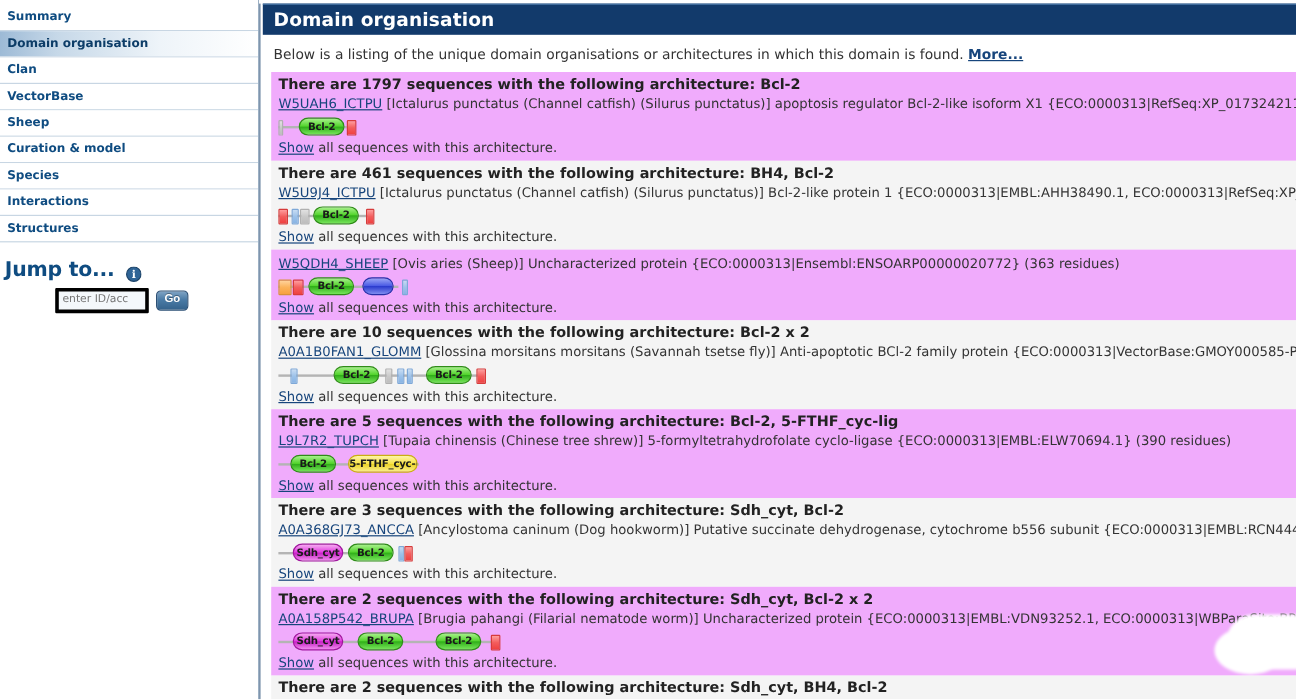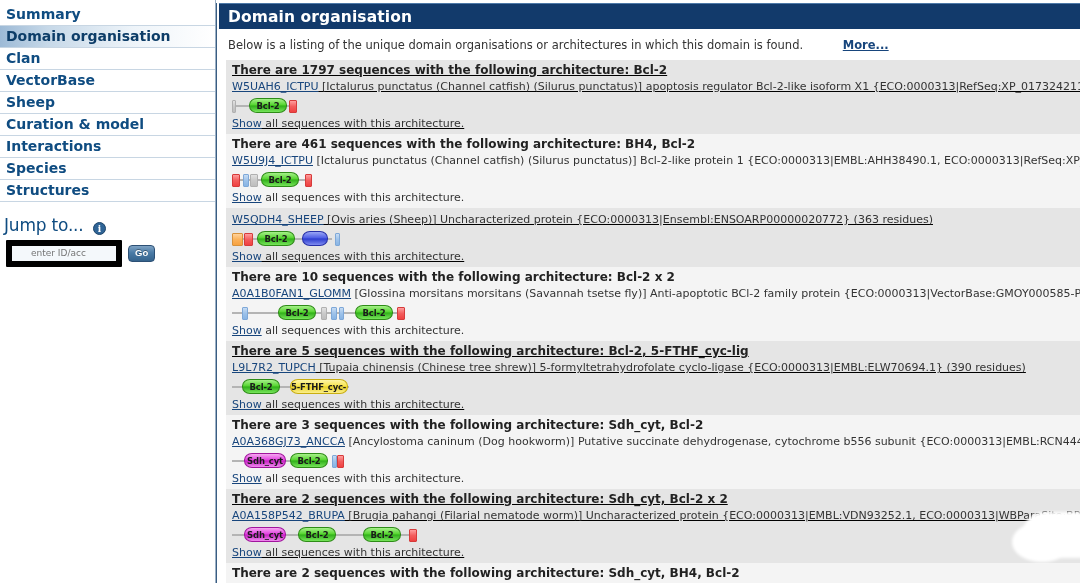--- a/index.html
+++ b/index.html
@@ -25,41 +25,41 @@
     border-right: 1px solid #9cb0c4;
     position: relative;
     padding-top: 4px;
     box-sizing: border-box;
   }
   .nav-item {
     display: block;
     height: 21px;
     line-height: 21px;
     padding-left: 6px;
-    font-size: 14px;
+    font-size: 10px;
     font-weight: bold;
     color: #0f4c81;
     border-bottom: 1px solid #c8d6e3;
     text-decoration: none;
     white-space: nowrap;
     letter-spacing: 0px;
     background: #ffffff;
   }
   .nav-item.selected {
     background: linear-gradient(to right, #9dbad6 0%, #c6d8e8 22%, #eef4f9 62%, #ffffff 100%);
     color: #0d3d68;
   }
 
   #jump-block {
     margin-top: 12px;
     padding-left: 4px;
   }
   #jump-title {
     font-size: 17px;
-    font-weight: normal;
+    font-weight: bold;
     color: #0f4c81;
     letter-spacing: -0.2px;
     display: inline-block;
     vertical-align: middle;
   }
   #jump-help-icon {
     display: inline-block;
     width: 13px; height: 13px;
     vertical-align: middle;
     margin-left: 4px;
@@ -72,25 +72,26 @@
     align-items: center;
     gap: 6px;
     padding-left: 2px;
   }
   #jump-input {
     width: 66px;
     height: 13px;
     font-size: 9px;
     font-family: "DejaVu Sans", "Liberation Sans", sans-serif;
     color: #4a6480;
-    border: 6px solid #000000;
+    border: 3px solid #000000;
     background: #f4f8fb;
-    padding: 1px 19px;
+    padding: 1px 3px;
     box-sizing: content-box;
     border-radius: 1px;
+    margin-left: 40px;
   }
   #jump-go {
     font-size: 9.5px;
     font-weight: bold;
     color: #ffffff;
     background: linear-gradient(to bottom, #7fa3c4 0%, #4a7ba6 45%, #35638c 100%);
     border: 1px solid #2c5075;
     border-radius: 4px;
     padding: 1px 6px 2px 6px;
     line-height: 12px;
@@ -129,33 +130,32 @@
   #intro {
     font-size: 11.5px;
     color: #333333;
     padding: 9px 0 8px 9px;
     margin-left: 2px;
   }
   #intro a {
     color: #17457c;
     font-weight: bold;
     text-decoration: underline;
-    margin-left: 36px;
   }
 
   
   #arch-list {
     margin-left: 9px;
     margin-right: 0px;
   }
   .arch-block {
     padding: 3px 0 3px 6px;
     position: relative;
   }
-  .arch-block.shade-a { background: #e5e5e5; text-decoration: underline; }
+  .arch-block.shade-a { background: #f0abfc; }
   .arch-block.shade-b { background: #f4f4f4; }
   .arch-heading {
     font-size: 12px;
     font-weight: bold;
     color: #222222;
     line-height: 15px;
     white-space: nowrap;
   }
   .arch-seq {
     font-size: 11px;
@@ -274,22 +274,22 @@
 <div id="page">
 
   <div id="sidebar">
     <div id="nav-list">
         <a href="#" class="nav-item"><span>Summary</span></a>
         <a href="#" class="nav-item selected"><span>Domain organisation</span></a>
         <a href="#" class="nav-item"><span>Clan</span></a>
         <a href="#" class="nav-item"><span>VectorBase</span></a>
         <a href="#" class="nav-item"><span>Sheep</span></a>
         <a href="#" class="nav-item"><span>Curation &amp; model</span></a>
+        <a href="#" class="nav-item"><span>Species</span></a>
         <a href="#" class="nav-item"><span>Interactions</span></a>
-        <a href="#" class="nav-item"><span>Species</span></a>
         <a href="#" class="nav-item"><span>Structures</span></a>
       </div>
 
     <div id="jump-block">
       <span id="jump-title">Jump to...</span>
       <span id="jump-help-icon">
         <svg width="13" height="13" viewBox="0 0 13 13">
           <circle cx="6.5" cy="6.5" r="6" fill="#2f6496" stroke="#1d4469" stroke-width="1"></circle>
           <text x="6.5" y="9.6" font-size="9" font-family="DejaVu Serif, serif" font-weight="bold" fill="#ffffff" text-anchor="middle">i</text>
         </svg>

